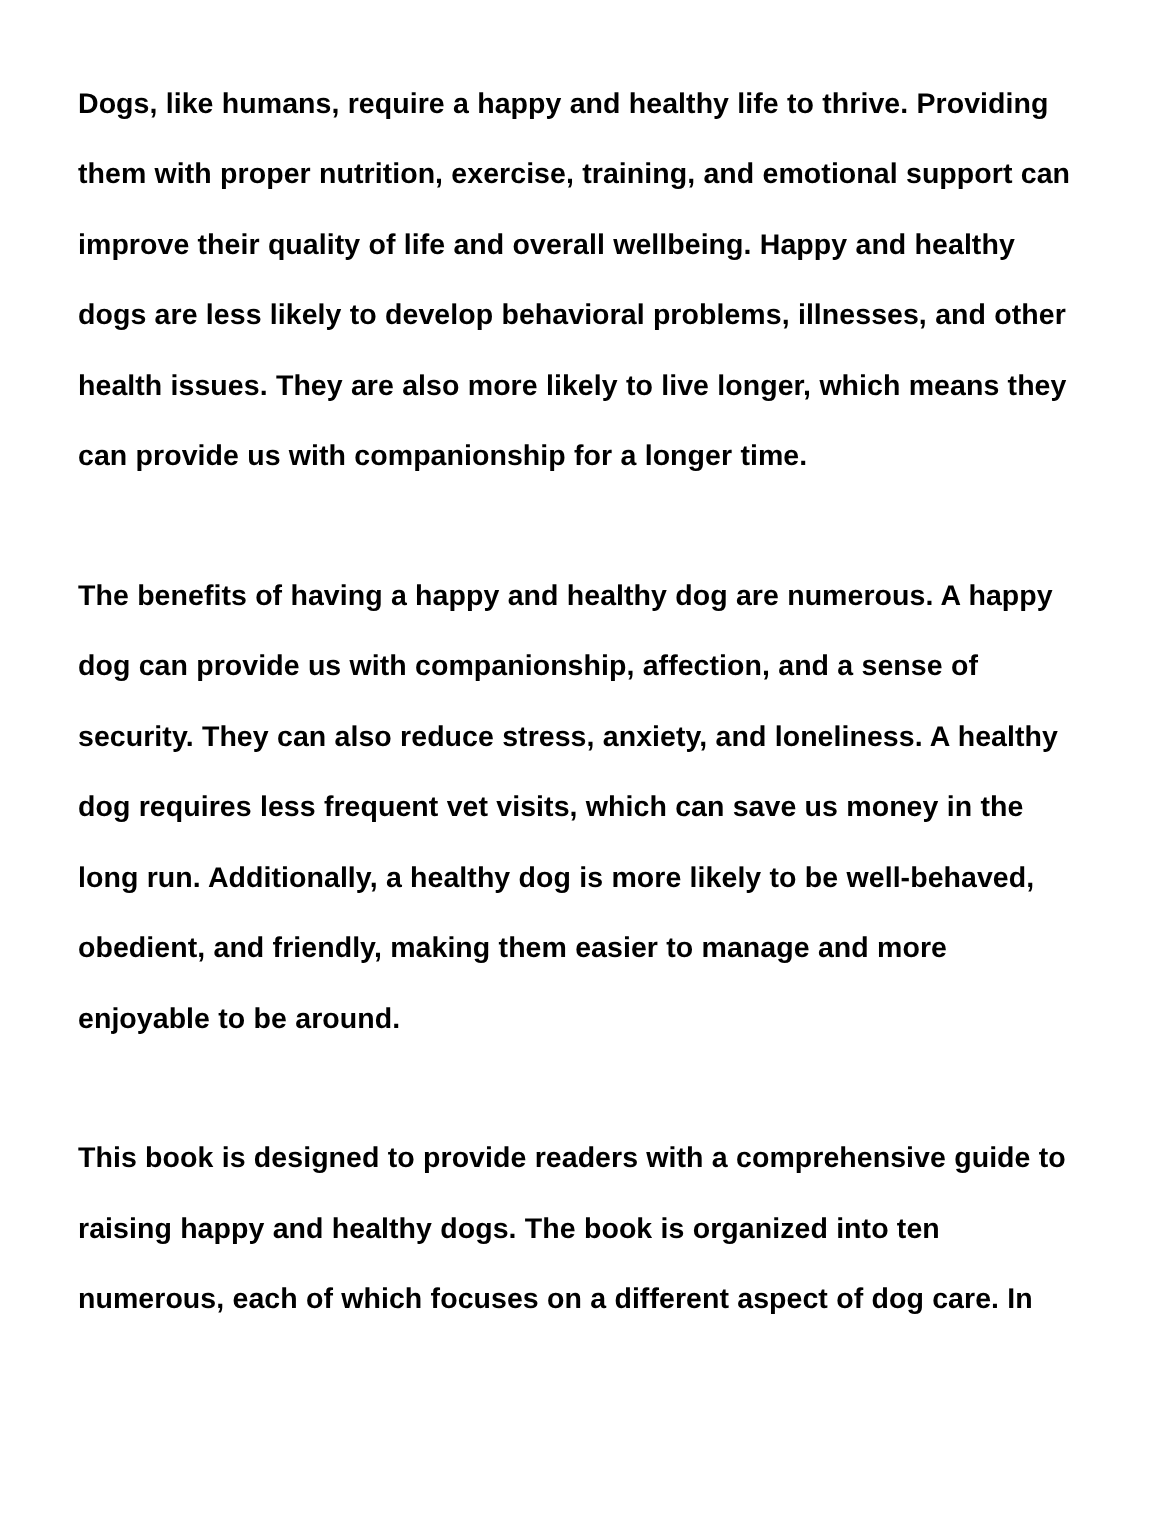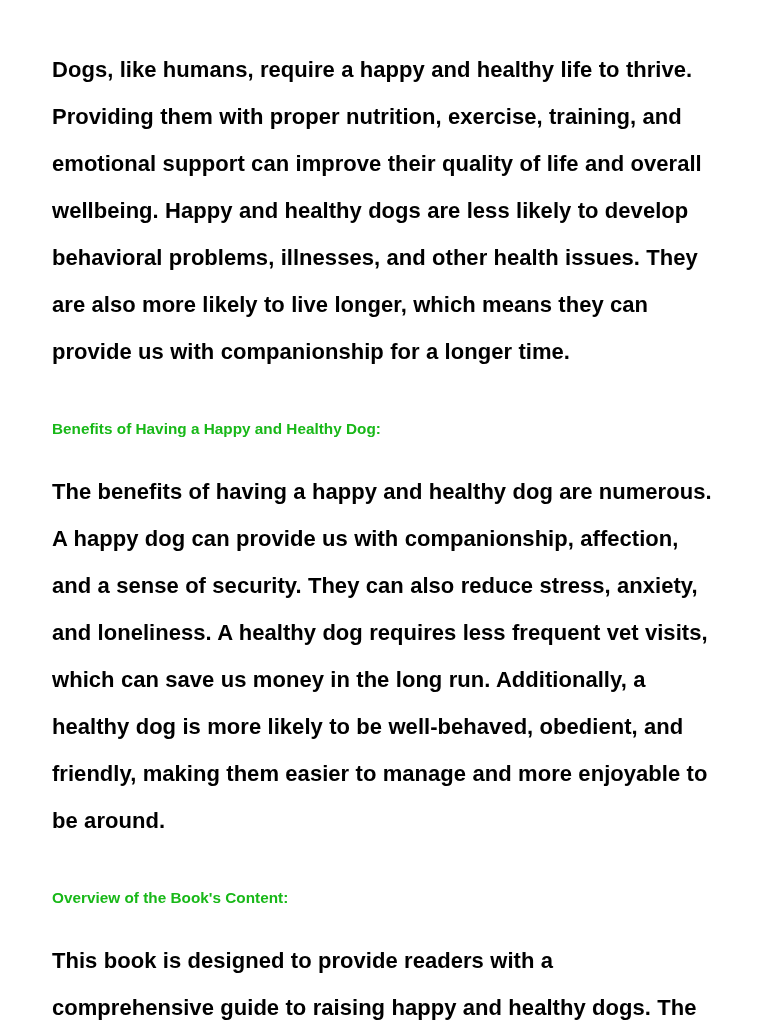--- a/index.html
+++ b/index.html
@@ -26,21 +26,21 @@
     position: absolute;
     left: 52px;
     top: 46px;
     width: 665px;
   }
 
   .para {
     margin: 0;
     padding: 0;
     color: #000000;
-    font-size: 22px;
+    font-size: 19px;
     font-weight: bold;
     line-height: 47px;
     letter-spacing: 0.04px;
     word-spacing: 0.2px;
     text-align: left;
   }
 
   .heading {
     margin: 0;
     padding: 0;
@@ -59,28 +59,26 @@
 </head>
 <body>
 
 <div class="page">
   <div class="content">
 
     <p class="para">Dogs, like humans, require a happy and healthy life to thrive. Providing them with proper nutrition, exercise, training, and emotional support can improve their quality of life and overall wellbeing. Happy and healthy dogs are less likely to develop behavioral problems, illnesses, and other health issues. They are also more likely to live longer, which means they can provide us with companionship for a longer time.</p>
 
     <div class="gap-para-to-heading"></div>
 
-    <h2 class="heading">Benefits of Having a Happy and Healthy Dog:</h2>
 
     <div class="gap-heading-to-para"></div>
 
     <p class="para">The benefits of having a happy and healthy dog are numerous. A happy dog can provide us with companionship, affection, and a sense of security. They can also reduce stress, anxiety, and loneliness. A healthy dog requires less frequent vet visits, which can save us money in the long run. Additionally, a healthy dog is more likely to be well-behaved, obedient, and friendly, making them easier to manage and more enjoyable to be around.</p>
 
     <div class="gap-para-to-heading"></div>
 
-    <h2 class="heading">Overview of the Book's Content:</h2>
 
     <div class="gap-heading-to-para"></div>
 
     <p class="para">This book is designed to provide readers with a comprehensive guide to raising happy and healthy dogs. The book is organized into ten numerous, each of which focuses on a different aspect of dog care. In</p>
 
   </div>
 </div>
 
 </body></html>

